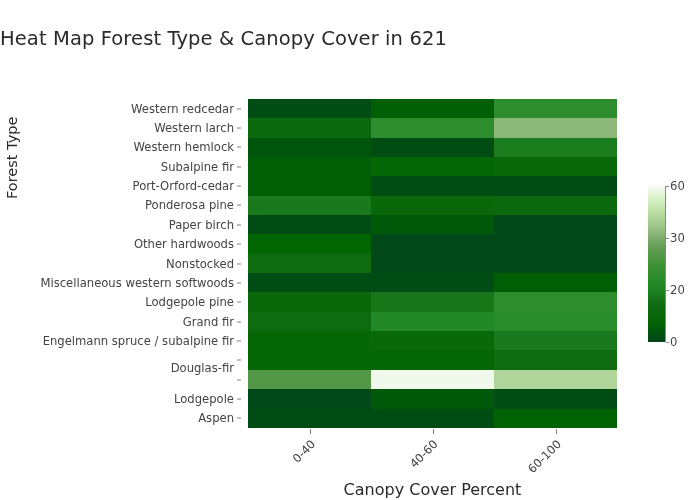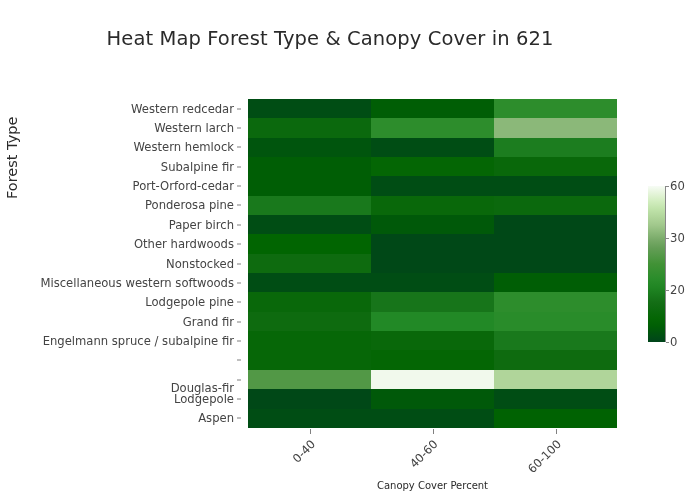--- a/index.html
+++ b/index.html
@@ -18,21 +18,20 @@
     position: absolute;
     left: 0; top: 0;
     width: 700px;
     height: 500px;
   }
   #chart-title {
     position: absolute;
     left: 0;
     top: 27px;
     width: 660px;
-    text-align: center;
     font-size: 19.5px;
     color: #2a2a2a;
     font-family: "DejaVu Sans", sans-serif;
     letter-spacing: 0.1px;
     white-space: nowrap;
   }
 
   
   #plot-area {
     position: absolute;
@@ -102,21 +101,21 @@
     transform: rotate(-45deg);
     transform-origin: right top;
     text-align: right;
   }
   #x-axis-title {
     position: absolute;
     left: 248px;
     top: 480px;
     width: 369px;
     text-align: center;
-    font-size: 10px;
+    font-size: 16px;
     color: #2a2a2a;
     white-space: nowrap;
   }
 
   
   #colorbar {
     position: absolute;
     left: 648px;
     top: 186px;
     width: 17px;
@@ -180,21 +179,21 @@
       <div class="y-tickmark" style="top: 164.5px;"></div>
       <div class="y-tick" style="top: 183.853px;">Miscellaneous western softwoods</div>
       <div class="y-tickmark" style="top: 183.853px;"></div>
       <div class="y-tick" style="top: 203.206px;">Lodgepole pine</div>
       <div class="y-tickmark" style="top: 203.206px;"></div>
       <div class="y-tick" style="top: 222.559px;">Grand fir</div>
       <div class="y-tickmark" style="top: 222.559px;"></div>
       <div class="y-tick" style="top: 241.912px;">Engelmann spruce / subalpine fir</div>
       <div class="y-tickmark" style="top: 241.912px;"></div>
       <div class="y-tickmark" style="top: 261.265px;"></div>
-      <div class="y-tick" style="top: 289px; padding-left: 48px;">Douglas-fir</div>
+      <div class="y-tick" style="top: 269px; padding-left: 48px;">Douglas-fir</div>
       <div class="y-tickmark" style="top: 280.618px;"></div>
       <div class="y-tick" style="top: 299.971px;">Lodgepole</div>
       <div class="y-tickmark" style="top: 299.971px;"></div>
       <div class="y-tick" style="top: 319.324px;">Aspen</div>
       <div class="y-tickmark" style="top: 319.324px;"></div>
     </div>
 
   <div id="plot-area">
       <div class="hm-row" style="height: 19.3529px;">
         <div class="hm-cell" title="Western redcedar / 0-40: 2" style="width: 123px; background: rgb(0, 77, 20);"></div>

